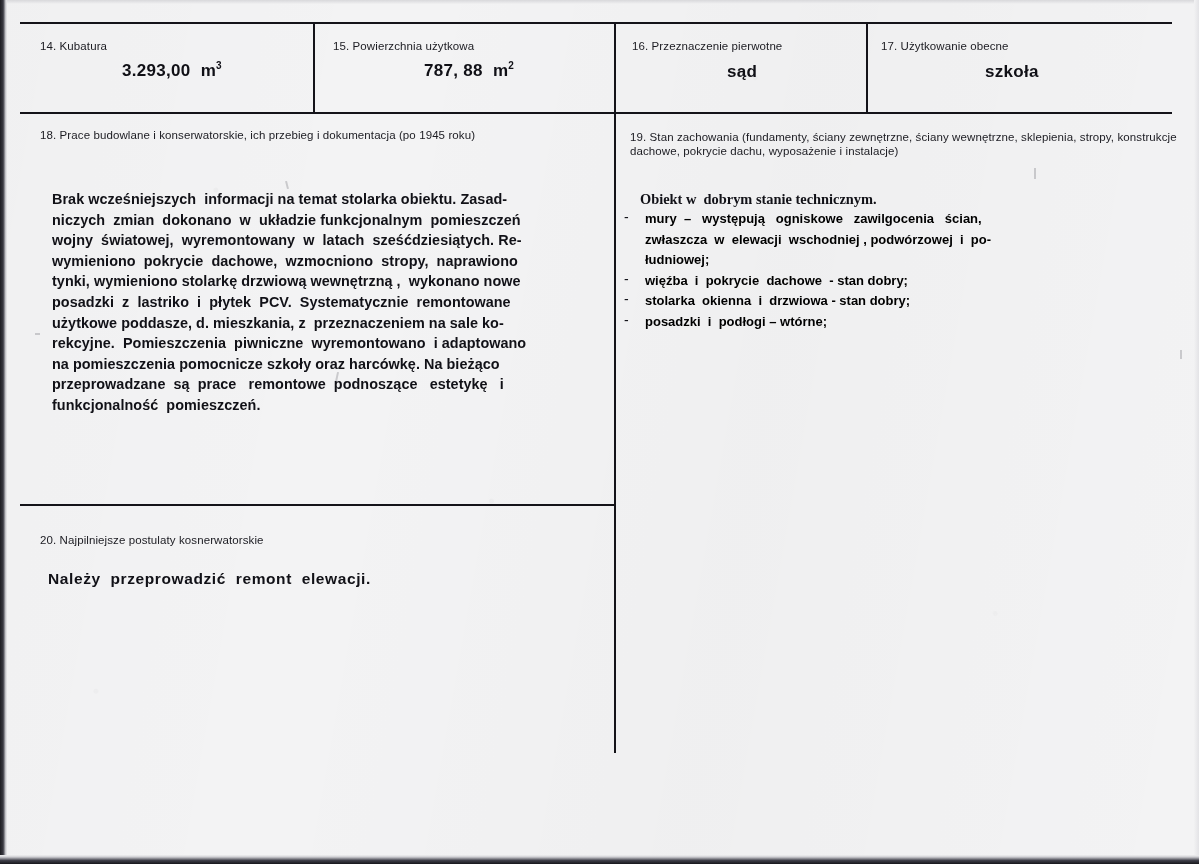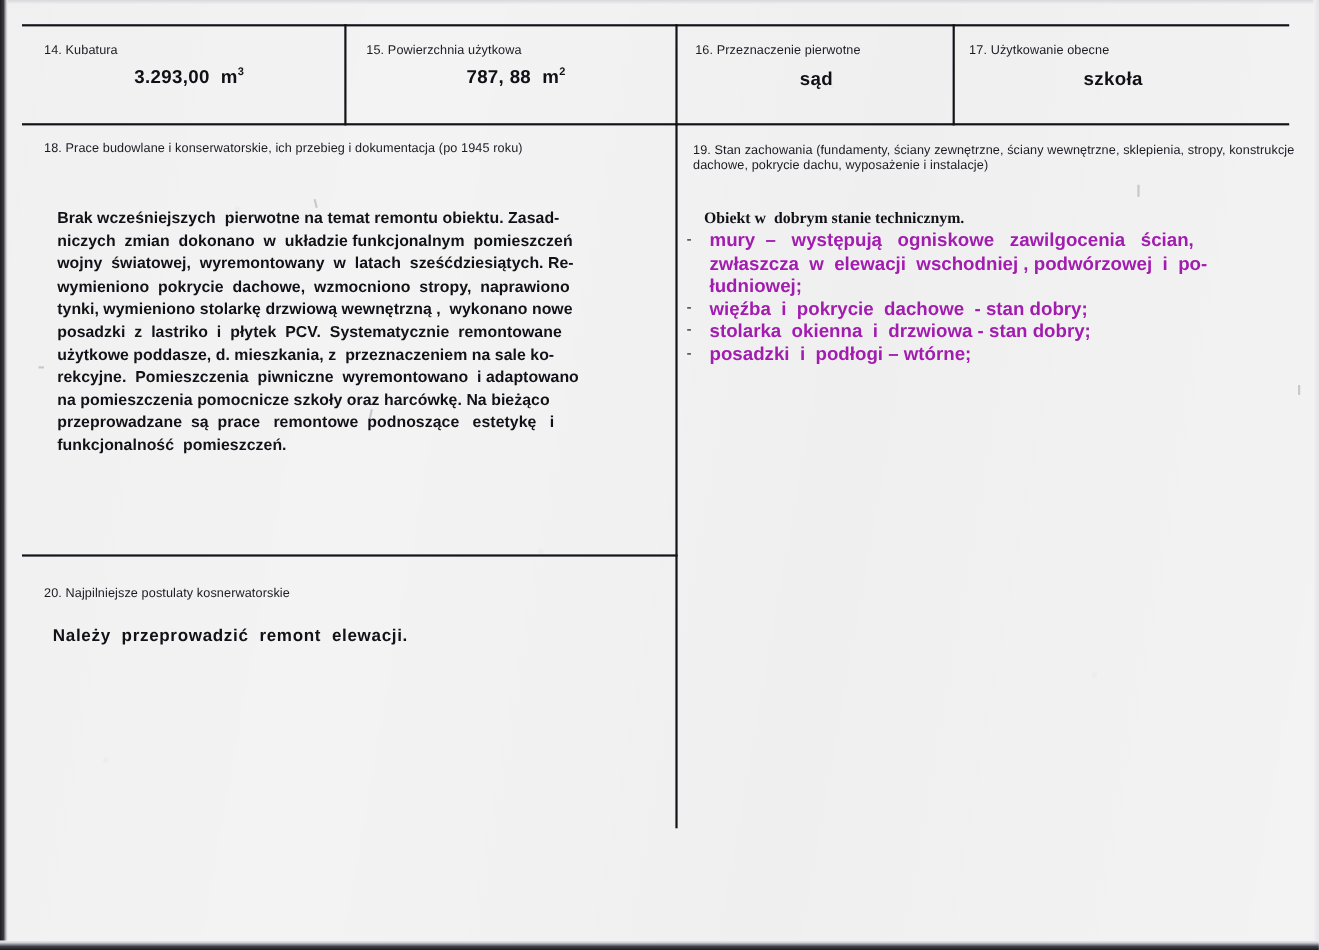--- a/index.html
+++ b/index.html
@@ -81,22 +81,22 @@
     white-space:pre;
   }
 
   .bullet-list{position:absolute;}
   .bullet-row{position:relative;}
   .bullet-dash{
     position:absolute;left:-21px;top:0;
     font-weight:normal;color:#16161c;font-size:14px;
   }
   .bullet-text{
-    font-weight:bold;color:#a21caf;
-    font-size:17px;line-height:20.6px;white-space:pre;
+    font-weight:bold;color:#000000;
+    font-size:13px;line-height:20.6px;white-space:pre;
     display:block;
   }
 
   .note-value{
     position:absolute;
     font-weight:bold;color:#111117;
     font-size:15.5px;letter-spacing:.6px;white-space:pre;
   }
 
   
@@ -136,21 +136,21 @@
 
   <div class="fld-label" style="left:632px;top:39px;">16. Przeznaczenie pierwotne</div>
   <div class="fld-value" style="left:727px;top:62px;">sąd</div>
 
   <div class="fld-label" style="left:881px;top:39px;">17. Użytkowanie obecne</div>
   <div class="fld-value" style="left:985px;top:62px;">szkoła</div>
 
   <div class="fld-label" style="left:40px;top:128px;">18. Prace budowlane i konserwatorskie, ich przebieg i dokumentacja (po 1945 roku)</div>
 
   <div class="body-text" style="left:52px;top:189px;width:548px;">
-    <span class="ln">Brak wcześniejszych  pierwotne na temat remontu obiektu. Zasad-</span>
+    <span class="ln">Brak wcześniejszych  informacji na temat stolarka obiektu. Zasad-</span>
     <span class="ln">niczych  zmian  dokonano  w  układzie funkcjonalnym  pomieszczeń</span>
     <span class="ln">wojny  światowej,  wyremontowany  w  latach  sześćdziesiątych. Re-</span>
     <span class="ln">wymieniono  pokrycie  dachowe,  wzmocniono  stropy,  naprawiono</span>
     <span class="ln">tynki, wymieniono stolarkę drzwiową wewnętrzną ,  wykonano nowe</span>
     <span class="ln">posadzki  z  lastriko  i  płytek  PCV.  Systematycznie  remontowane</span>
     <span class="ln">użytkowe poddasze, d. mieszkania, z  przeznaczeniem na sale ko-</span>
     <span class="ln">rekcyjne.  Pomieszczenia  piwniczne  wyremontowano  i adaptowano</span>
     <span class="ln">na pomieszczenia pomocnicze szkoły oraz harcówkę. Na bieżąco</span>
     <span class="ln">przeprowadzane  są  prace   remontowe  podnoszące   estetykę   i</span>
     <span class="ln">funkcjonalność  pomieszczeń.</span>

